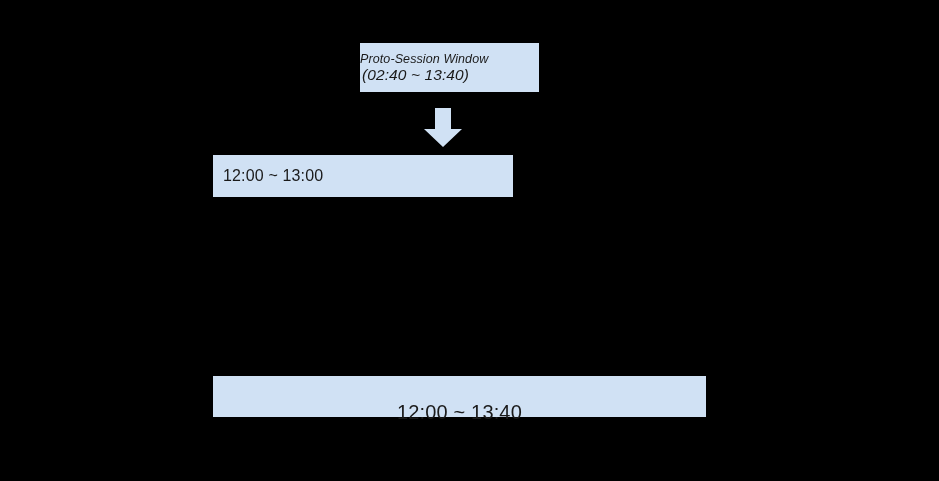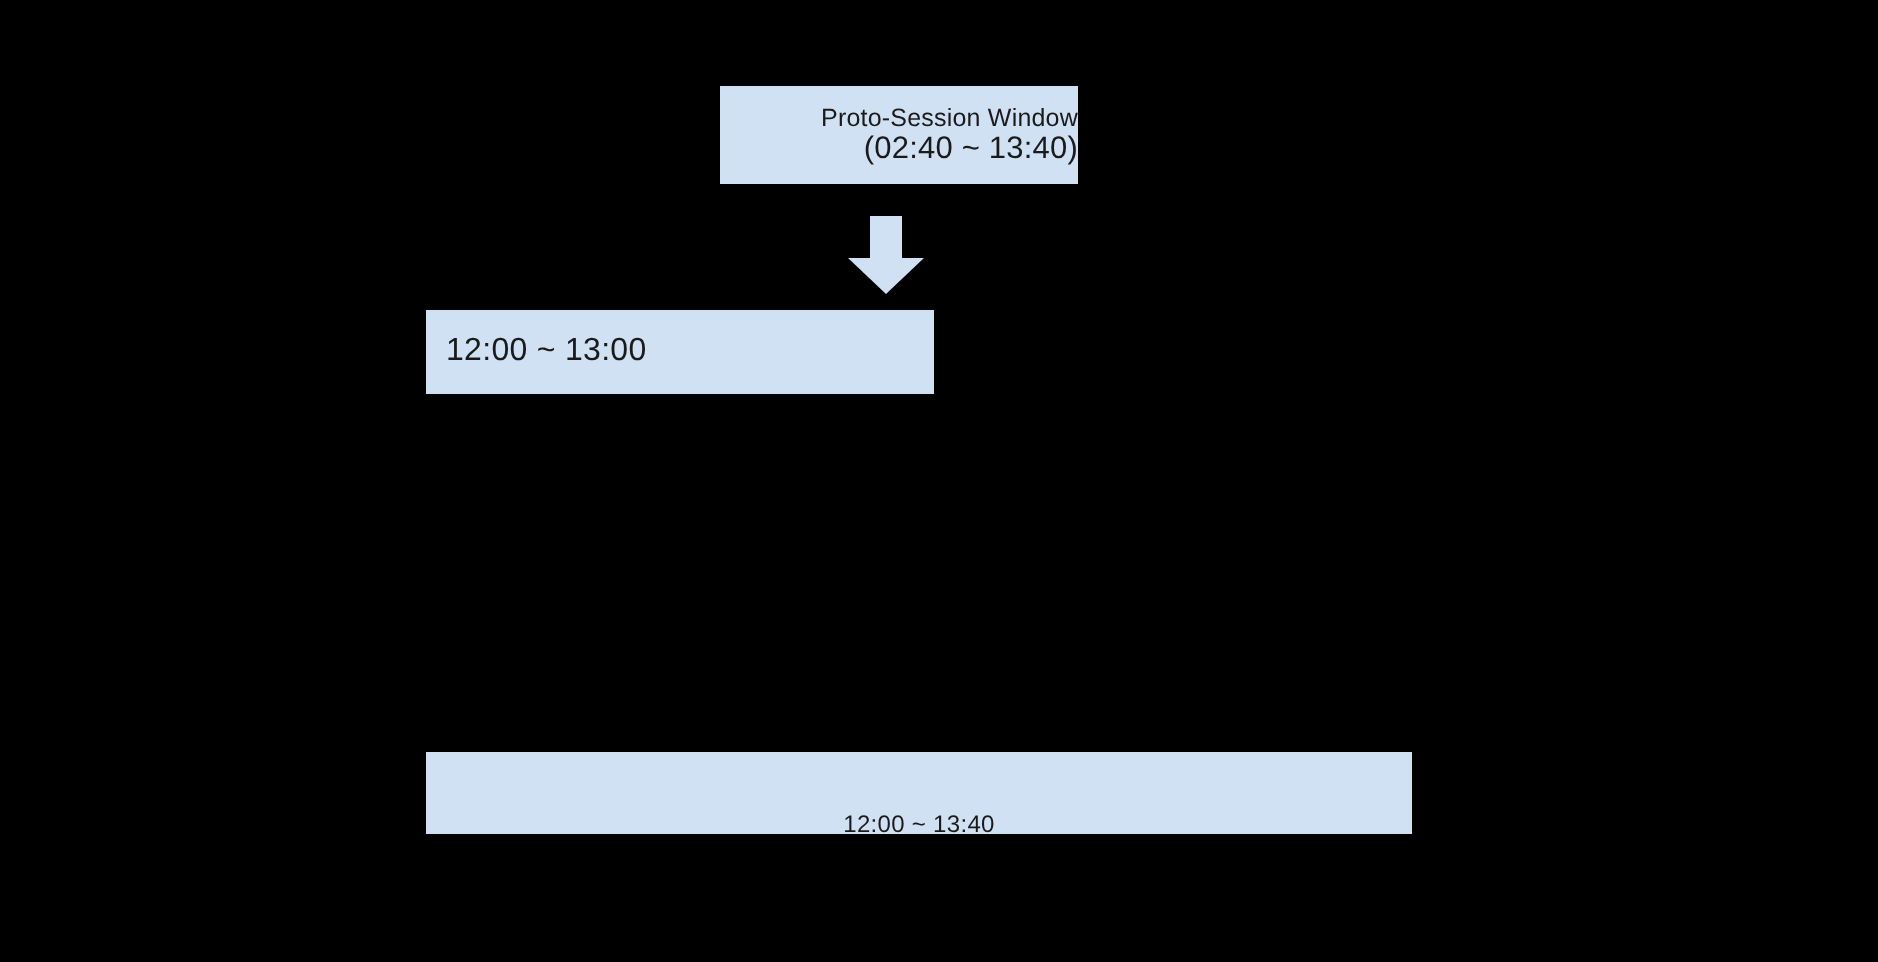--- a/index.html
+++ b/index.html
@@ -31,23 +31,24 @@
     flex-direction: column;
     justify-content: center;
   }
 
   
   #proto-session-node {
     left: 360px;
     top: 43px;
     width: 179px;
     height: 49px;
-    align-items: flex-end;
+    align-items: flex-start;
     text-align: center;
     line-height: 1.12;
+    font-style: italic;
   }
   #proto-session-node .title-line {
     font-size: 12.5px;
     letter-spacing: 0.1px;
   }
   #proto-session-node .range-line {
     font-size: 15.5px;
     letter-spacing: 0.1px;
     padding-left: 2px;
   }
@@ -63,40 +64,40 @@
   #flow-arrow svg {
     display: block;
     width: 38px;
     height: 39px;
   }
 
   
   #session-window-node {
     left: 213px;
     top: 155px;
-    width: 254px;
+    width: 300px;
     height: 42px;
     align-items: flex-start;
     padding-left: 10px;
   }
   #session-window-node .range-line {
     font-size: 16px;
     letter-spacing: 0.15px;
   }
 
   
   #merged-window-node {
     left: 213px;
     top: 376px;
     width: 493px;
     height: 41px;
     align-items: center;
   }
   #merged-window-node .range-line {
-    font-size: 12px;
+    font-size: 20px;
     letter-spacing: 0.15px;
     margin-top: 31px;
   }
 </style>
 </head>
 <body>
 
 <div id="canvas">
 
   <div class="node" id="proto-session-node">

